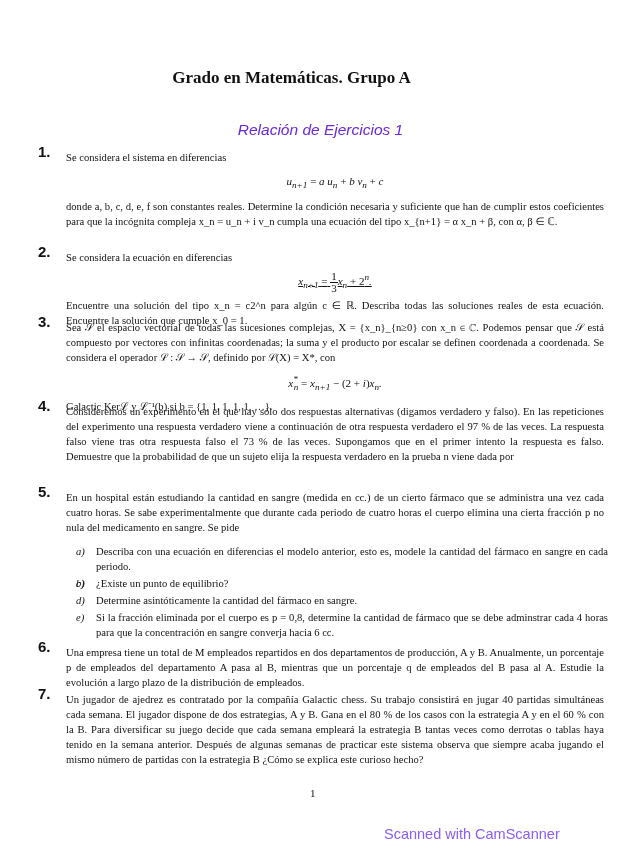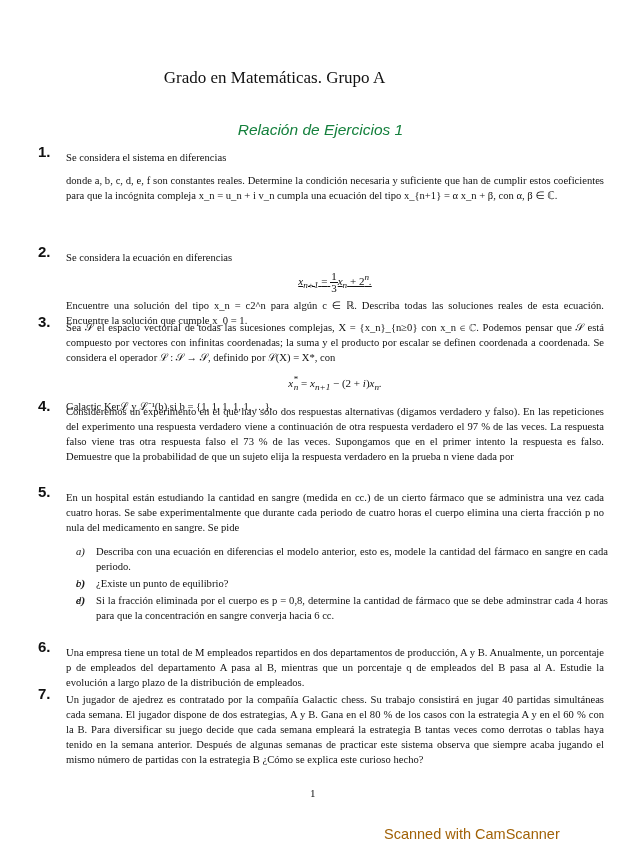--- a/index.html
+++ b/index.html
@@ -4,56 +4,57 @@
   <style>
     html, body { margin: 0; padding: 0; background: #ffffff; }
     body {
       width: 641px; height: 848px; position: relative; overflow: hidden;
       font-family: "DejaVu Serif", "Liberation Serif", serif;
       color: #111;
     }
     .page { position: absolute; left: 0; top: 0; width: 641px; height: 848px; }
     .title1, .title2 {
       position: absolute; left: 0; width: 549px; text-align: center;
-      font-family: "Liberation Serif", serif; font-weight: normal; font-size: 17px; color: #111;
+      font-family: "Liberation Serif", serif; font-weight: bold; font-size: 17px; color: #111; padding-left: 17px;
     }
     .title1 { top: 68px; }
     .title2 { top: 96px; }
     .title3 {
       position: absolute; left: 0; width: 641px; text-align: center; top: 121px;
-      font-family: "Liberation Sans", sans-serif; font-style: italic; font-size: 15.5px; color: #15803d;
+      font-family: "Liberation Sans", sans-serif; font-style: italic; font-size: 15.5px; color: #6d28d9;
     }
     .ex { position: absolute; left: 38px; width: 570px; font-family: "Liberation Serif", serif; font-size: 10.6px; line-height: 15px; }
     .ex-num { position: absolute; left: 0; top: -2px; font-family: "Liberation Sans", sans-serif; font-weight: bold; font-size: 15px; }
     .ex-body { margin-left: 24px; }
     .ex-body p { margin: 4px; text-align: justify; }
     .eq { text-align: center; font-family: "Liberation Serif", serif; font-style: italic; font-size: 11px; margin: 5px 0; line-height: 16px; }
     .eq .up { font-style: normal; }
     .frac { display: inline-block; vertical-align: middle; text-align: center; font-style: normal; line-height: 11px; }
     .frac span { display: block; padding: 0 1px; }
     .frac .num { border-bottom: 1px solid #111; }
     ol.sub { list-style: none; margin: 6px 0 0 0; padding: 0 0 0 14px; }
     ol.sub li { position: relative; padding-left: 20px; margin-bottom: 2px; text-align: justify; }
     ol.sub li .lbl { position: absolute; left: 0; top: 0; font-style: italic; }
     .page-num { position: absolute; left: 310px; top: 787px; font-family: "Liberation Serif", serif; font-size: 11px; }
-    .watermark { position: absolute; left: 384px; top: 826px; font-family: "Liberation Sans", sans-serif; font-size: 14.5px; color: #a16207; }
+    .watermark { position: absolute; left: 384px; top: 826px; font-family: "Liberation Sans", sans-serif; font-size: 14.5px; color: #8b5cf6; }
   </style>
 </head>
 <body>
 
 <div class="page">
 
   <div class="title1">Grado en Matemáticas. Grupo A</div>
   <div class="title3">Relación de Ejercicios 1</div>
 
   <div class="ex" style="top:146px;">
     <span class="ex-num">1.</span>
     <div class="ex-body">
       <p>Se considera el sistema en diferencias</p>
       <div class="eq" style="margin:8px 0 6px 0;">
+        <div>u<sub>n+1</sub> <span class="up">=</span> a u<sub>n</sub> <span class="up">+</span> b v<sub>n</sub> <span class="up">+</span> c</div>
       </div>
       <p>donde a, b, c, d, e, f son constantes reales. Determine la condición necesaria y suficiente que han de cumplir estos coeficientes para que la incógnita compleja x_n = u_n + i v_n cumpla una ecuación del tipo x_{n+1} = α x_n + β, con α, β ∈ ℂ.</p>
     </div>
   </div>
 
   <div class="ex" style="top:246px;">
     <span class="ex-num">2.</span>
     <div class="ex-body">
       <p>Se considera la ecuación en diferencias</p>
       <div class="eq" style="margin:0 0 2px 0;text-decoration:underline;">
@@ -82,21 +83,21 @@
   </div>
 
   <div class="ex" style="top:486px;">
     <span class="ex-num">5.</span>
     <div class="ex-body">
       <p>En un hospital están estudiando la cantidad en sangre (medida en cc.) de un cierto fármaco que se administra una vez cada cuatro horas. Se sabe experimentalmente que durante cada periodo de cuatro horas el cuerpo elimina una cierta fracción p no nula del medicamento en sangre. Se pide</p>
       <ol class="sub" style="margin-top:9px;">
         <li><span class="lbl">a)</span><span>Describa con una ecuación en diferencias el modelo anterior, esto es, modele la cantidad del fármaco en sangre en cada periodo.</span></li>
         <li><span class="lbl">b)</span></li>
         <li><span class="lbl">c)</span><span>¿Existe un punto de equilibrio?</span></li>
-        <li><span class="lbl">d)</span></li>
+        <li><span class="lbl">d)</span><span>Determine asintóticamente la cantidad del fármaco en sangre.</span></li>
         <li><span class="lbl">e)</span><span>Si la fracción eliminada por el cuerpo es p = 0,8, determine la cantidad de fármaco que se debe adminstrar cada 4 horas para que la concentración en sangre converja hacia 6 cc.</span></li>
       </ol>
     </div>
   </div>
 
   <div class="ex" style="top:641px;">
     <span class="ex-num">6.</span>
     <div class="ex-body">
       <p>Una empresa tiene un total de M empleados repartidos en dos departamentos de producción, A y B. Anualmente, un porcentaje p de empleados del departamento A pasa al B, mientras que un porcentaje q de empleados del B pasa al A. Estudie la evolución a largo plazo de la distribución de empleados.</p>
     </div>

